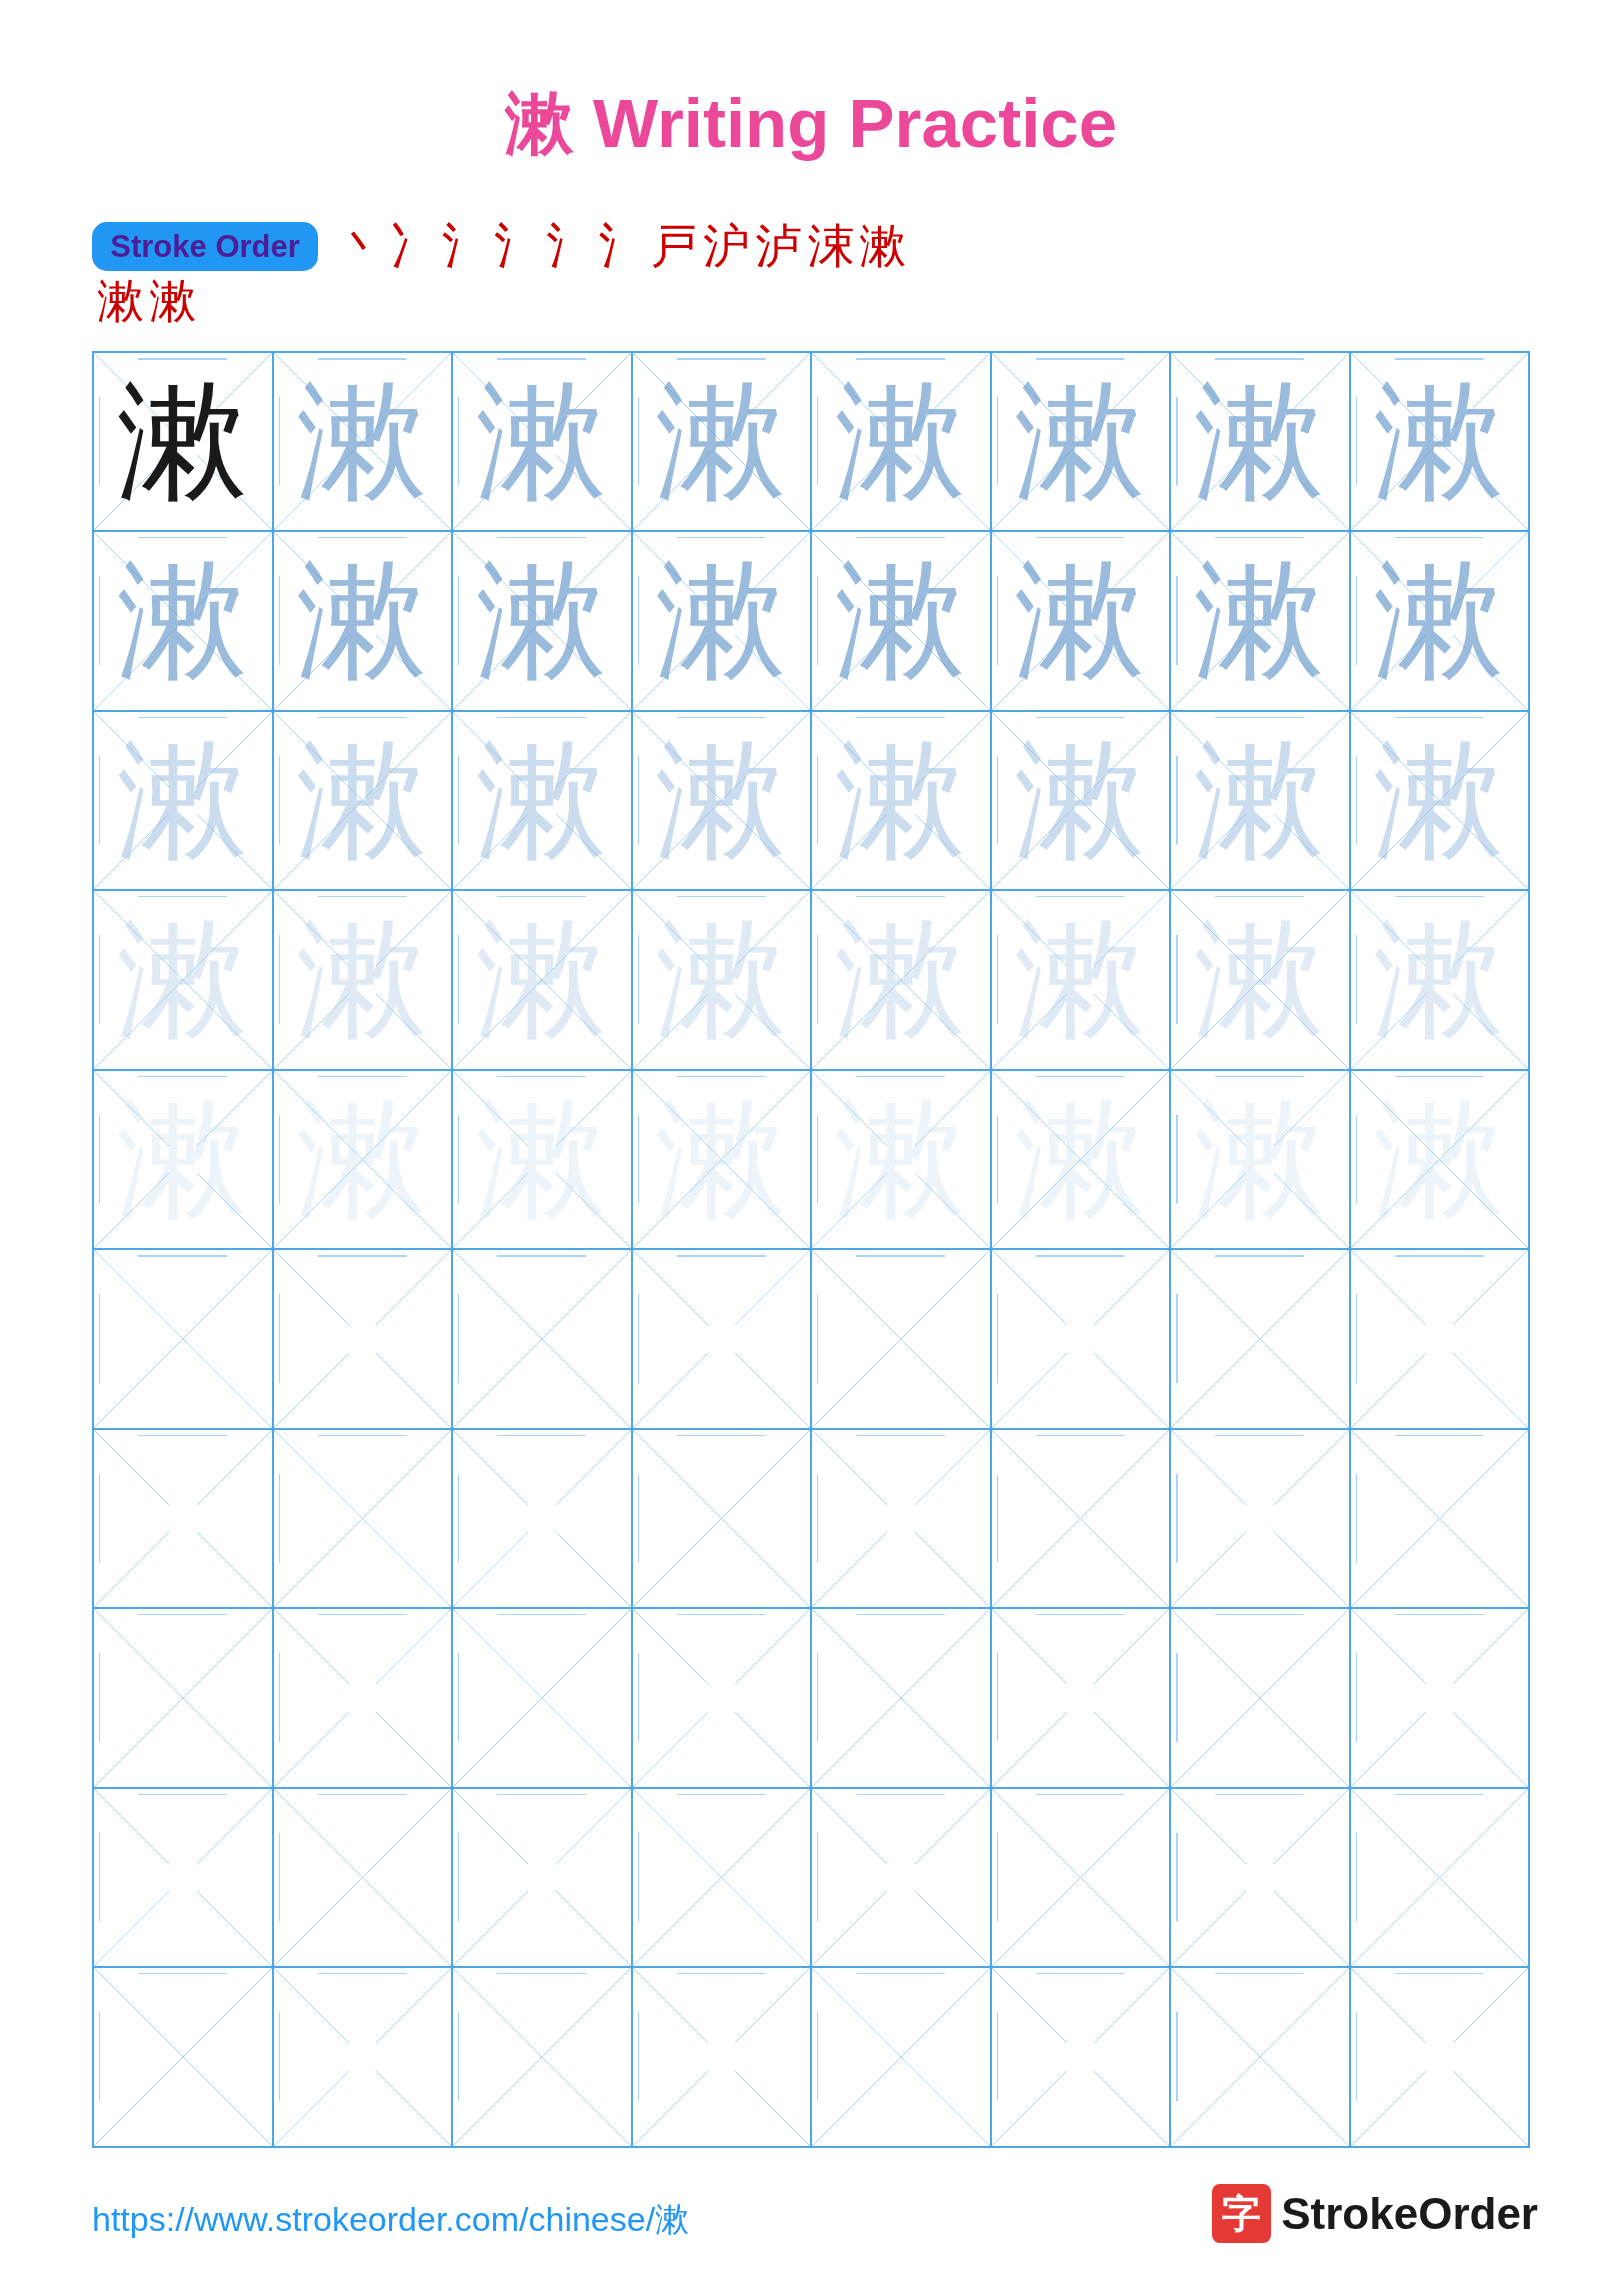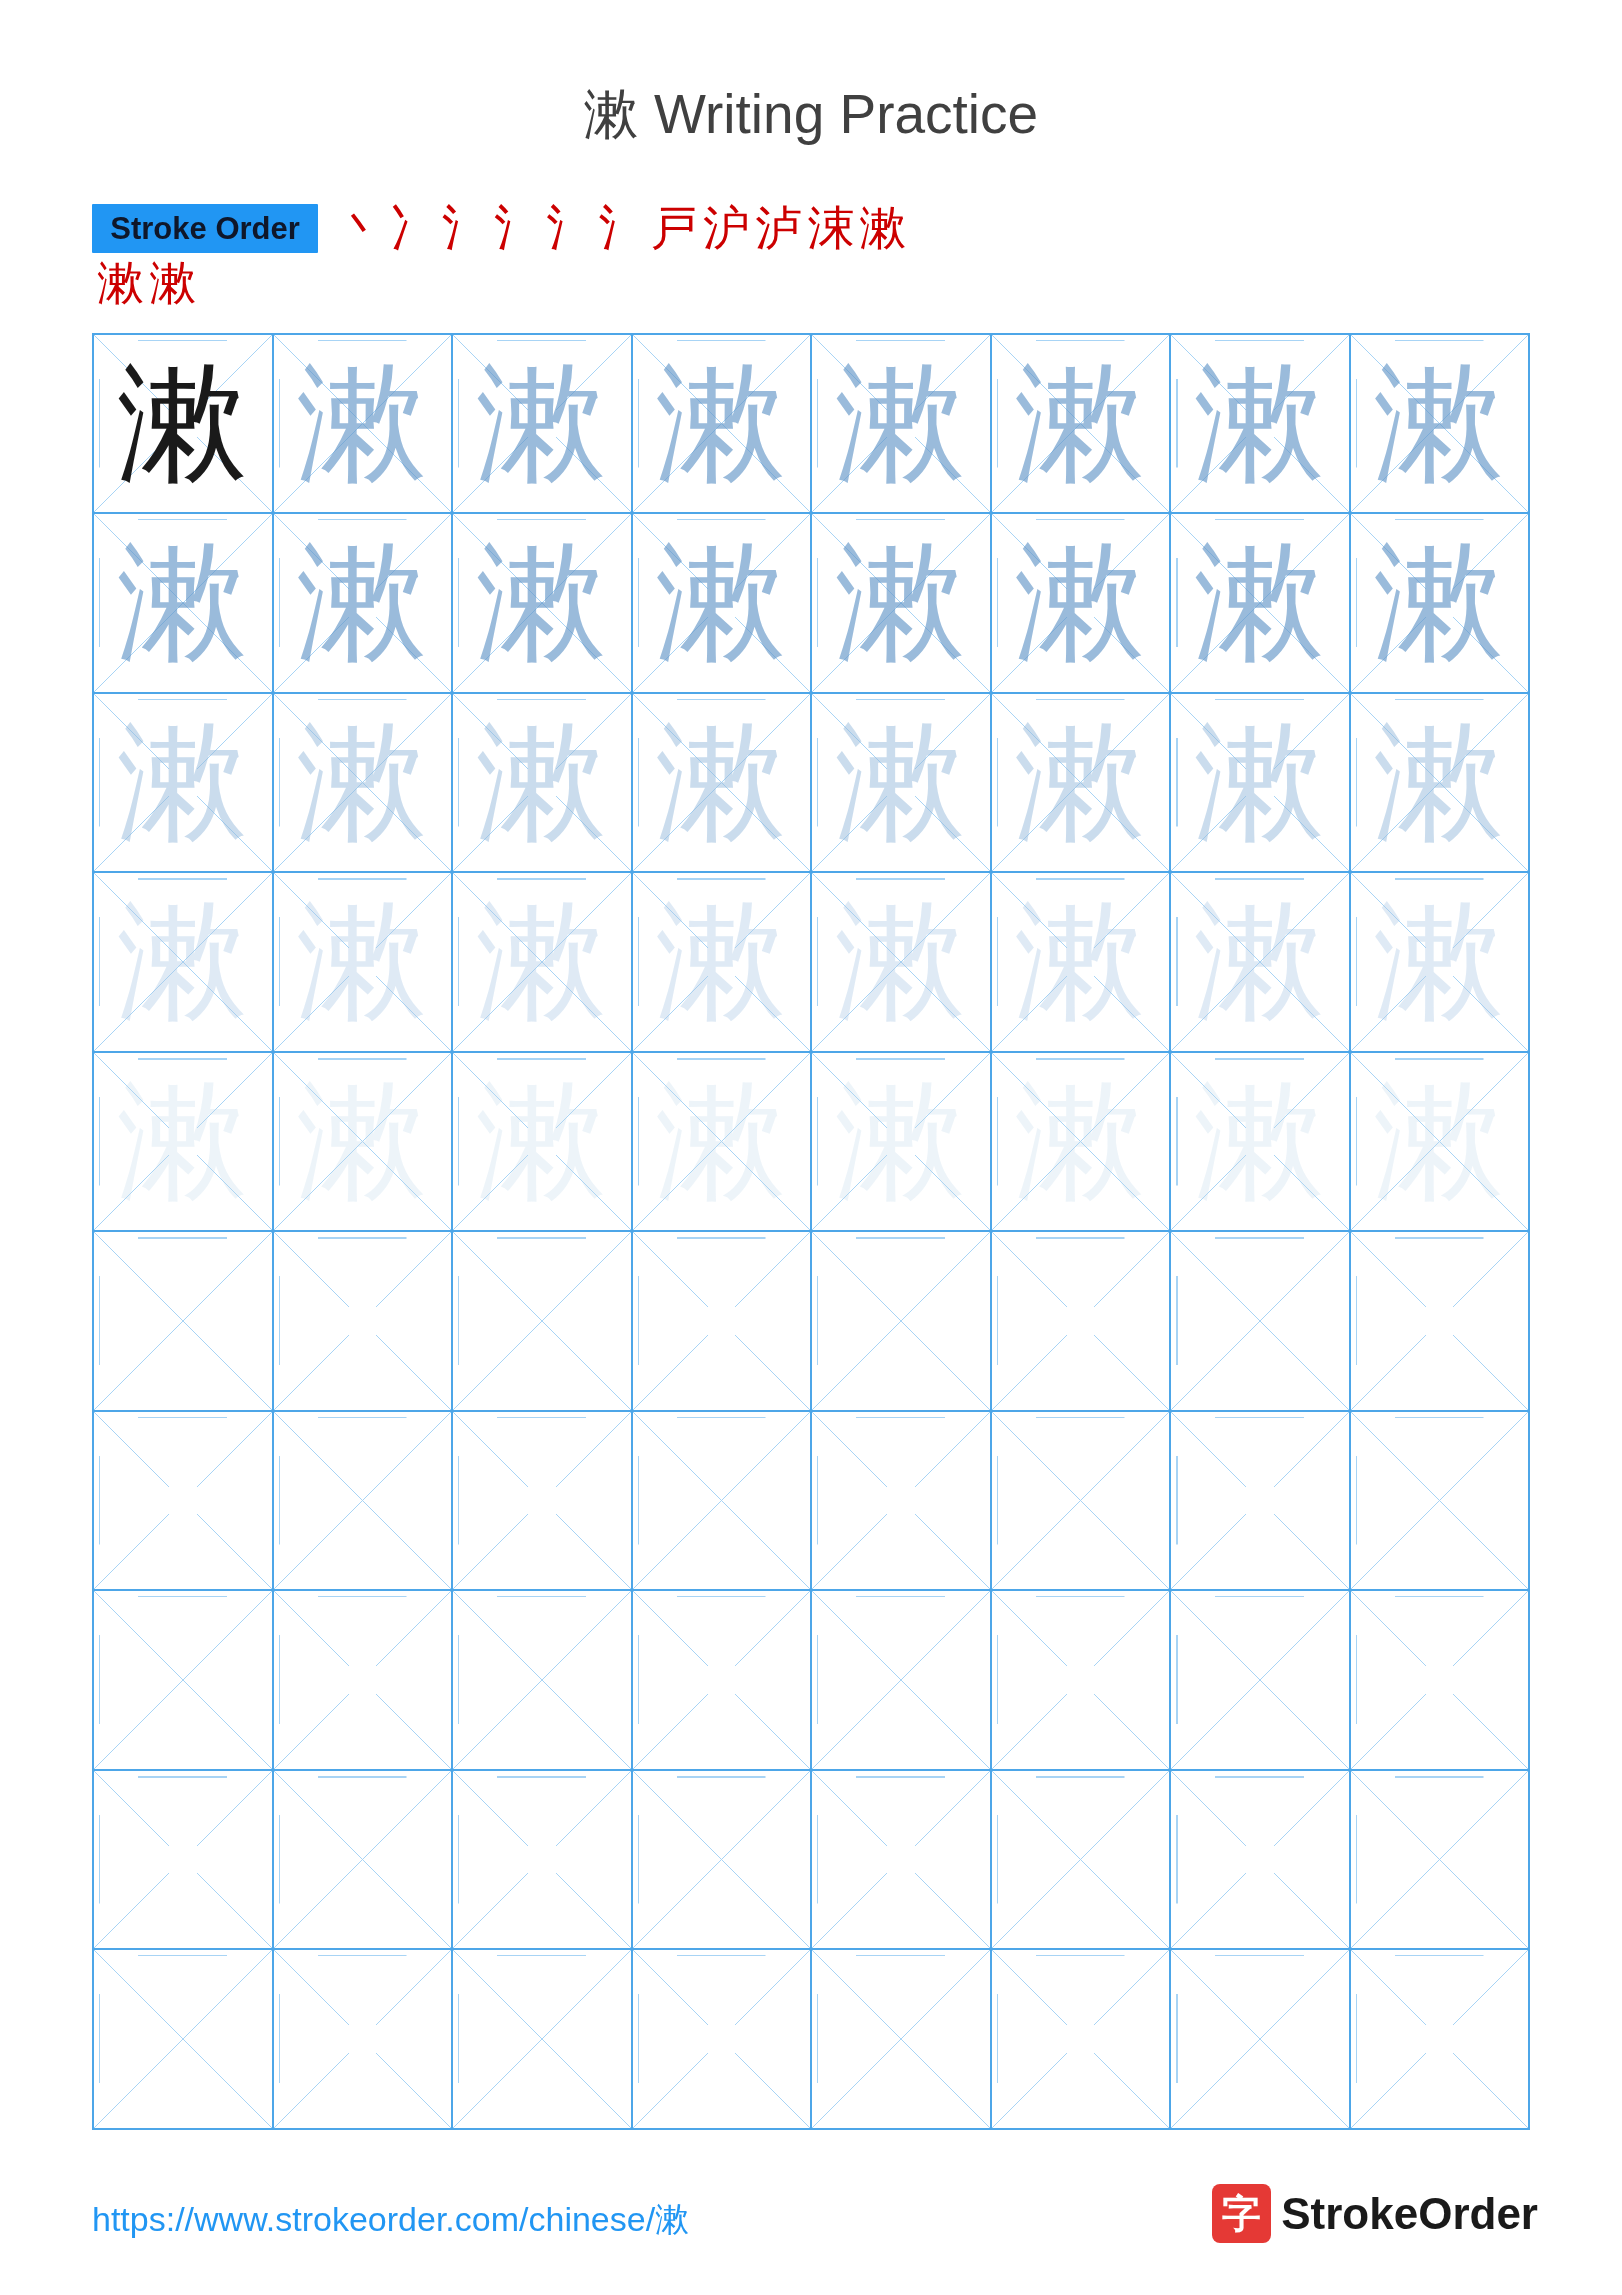--- a/index.html
+++ b/index.html
@@ -19,50 +19,50 @@
       background: white;
       position: relative;
       padding: 52px 92px;
     }
 
     
     .title {
       text-align: center;
       margin-top: 26px;
       margin-bottom: 52px;
-      font-size: 55px;
-      font-weight: normal;
+      font-size: 69px;
+      font-weight: bold;
       font-family: Arial, sans-serif;
-      color: #404040;
+      color: #ec4899;
     }
 
     .title-char {
       font-family: serif;
     }
 
     
     .stroke-order-section {
       margin-bottom: 26px;
     }
 
     .stroke-order-row {
       display: flex;
       align-items: center;
       flex-wrap: wrap;
       margin-bottom: 6.5px;
     }
 
     .stroke-order-badge {
       background: #2196F3;
-      color: #0f172a;
+      color: #4c1d95;
       font-family: Arial, sans-serif;
       font-size: 31px;
       font-weight: bold;
       padding: 6.5px 18.3px;
-      border-radius: 1px;
+      border-radius: 15px;
       margin-right: 19.6px;
       white-space: nowrap;
     }
 
     .stroke-chars {
       display: flex;
       align-items: center;
       flex-wrap: wrap;
       gap: 5.2px;
     }

